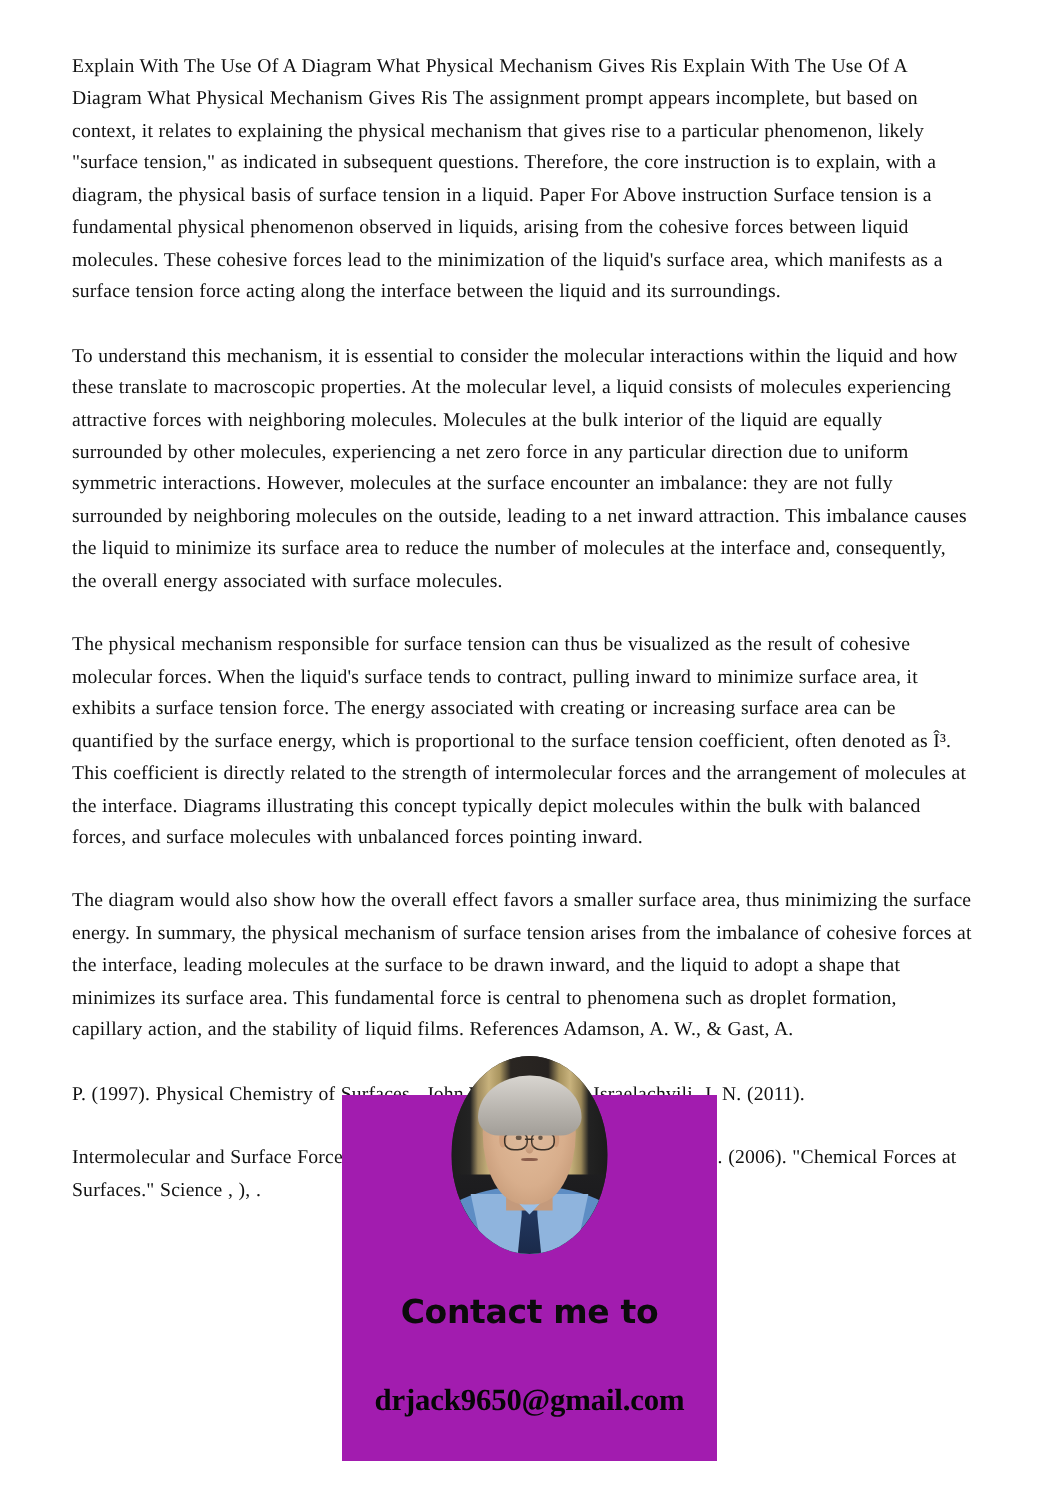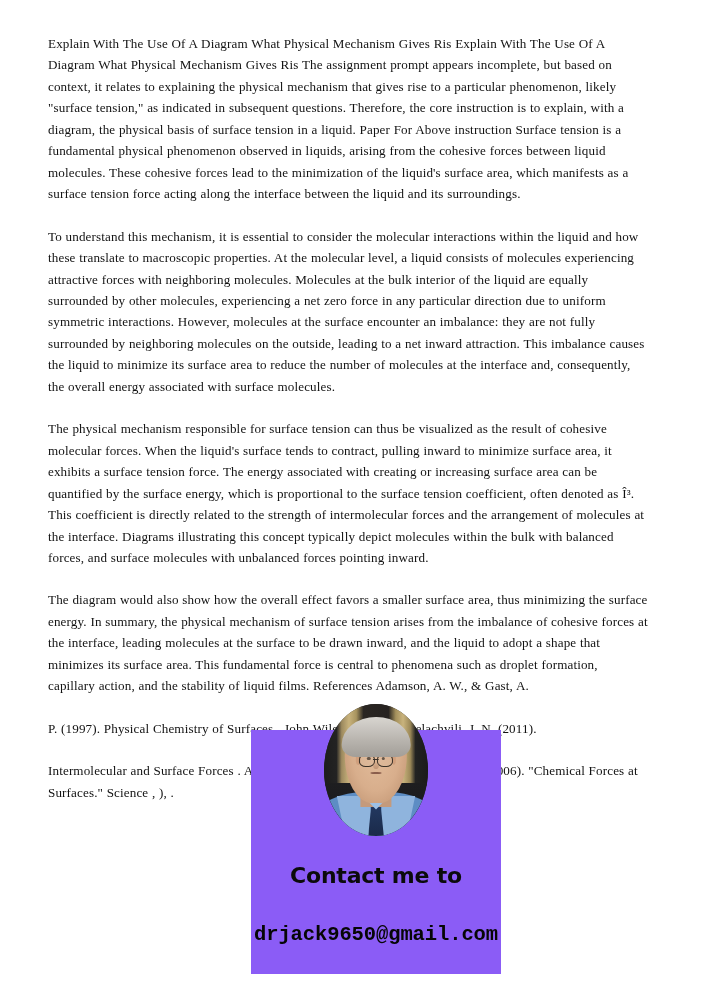--- a/index.html
+++ b/index.html
@@ -176,21 +176,21 @@
     letter-spacing: -0.01em;
   }
   #promo-line1 { top: 132px; }
   #promo-line2 { top: 159px; }
 
   #promo-email {
     position: absolute;
     left: 0; right: 0;
     top: 192px;
     text-align: center;
-    font-family: Liberation Mono, monospace;
+    font-family: Liberation Serif, serif;
     font-weight: bold;
     font-size: 20.5px;
     line-height: 25px;
     color: #060606;
     letter-spacing: -0.005em;
   }
 </style>
 </head>
 <body>
 
@@ -198,21 +198,21 @@
 
   <div id="doc-body">
     <p class="para">Explain With The Use Of A Diagram What Physical Mechanism Gives Ris Explain With The Use Of A Diagram What Physical Mechanism Gives Ris The assignment prompt appears incomplete, but based on context, it relates to explaining the physical mechanism that gives rise to a particular phenomenon, likely "surface tension," as indicated in subsequent questions. Therefore, the core instruction is to explain, with a diagram, the physical basis of surface tension in a liquid. Paper For Above instruction Surface tension is a fundamental physical phenomenon observed in liquids, arising from the cohesive forces between liquid molecules. These cohesive forces lead to the minimization of the liquid's surface area, which manifests as a surface tension force acting along the interface between the liquid and its surroundings.</p>
     <p class="para">To understand this mechanism, it is essential to consider the molecular interactions within the liquid and how these translate to macroscopic properties. At the molecular level, a liquid consists of molecules experiencing attractive forces with neighboring molecules. Molecules at the bulk interior of the liquid are equally surrounded by other molecules, experiencing a net zero force in any particular direction due to uniform symmetric interactions. However, molecules at the surface encounter an imbalance: they are not fully surrounded by neighboring molecules on the outside, leading to a net inward attraction. This imbalance causes the liquid to minimize its surface area to reduce the number of molecules at the interface and, consequently, the overall energy associated with surface molecules.</p>
     <p class="para">The physical mechanism responsible for surface tension can thus be visualized as the result of cohesive molecular forces. When the liquid's surface tends to contract, pulling inward to minimize surface area, it exhibits a surface tension force. The energy associated with creating or increasing surface area can be quantified by the surface energy, which is proportional to the surface tension coefficient, often denoted as Î³. This coefficient is directly related to the strength of intermolecular forces and the arrangement of molecules at the interface. Diagrams illustrating this concept typically depict molecules within the bulk with balanced forces, and surface molecules with unbalanced forces pointing inward.</p>
     <p class="para">The diagram would also show how the overall effect favors a smaller surface area, thus minimizing the surface energy. In summary, the physical mechanism of surface tension arises from the imbalance of cohesive forces at the interface, leading molecules at the surface to be drawn inward, and the liquid to adopt a shape that minimizes its surface area. This fundamental force is central to phenomena such as droplet formation, capillary action, and the stability of liquid films. References Adamson, A. W., &amp; Gast, A.</p>
     <p class="para">P. (1997). Physical Chemistry of Surfaces . John Wiley &amp; Sons. Israelachvili, J. N. (2011).</p>
     <p class="para">Intermolecular and Surface Forces . Academic Press. Gao, L., &amp; McCarthy, T. J. (2006). "Chemical Forces at Surfaces." Science , ), .</p>
   </div>
 
-  <div id="promo-overlay" style="background: #8b5cf6; margin-left: 23px;">
+  <div id="promo-overlay" style="background: #a21caf;">
 
     <div id="promo-avatar">
       <div class="ph-wall"></div>
       <div class="ph-lower"></div>
       <div class="ph-shoulders"></div>
       <div class="ph-shirtL"></div>
       <div class="ph-shirtR"></div>
       <div class="ph-tie"></div>
       <div class="ph-neck"></div>
       <div class="ph-collar"></div>

